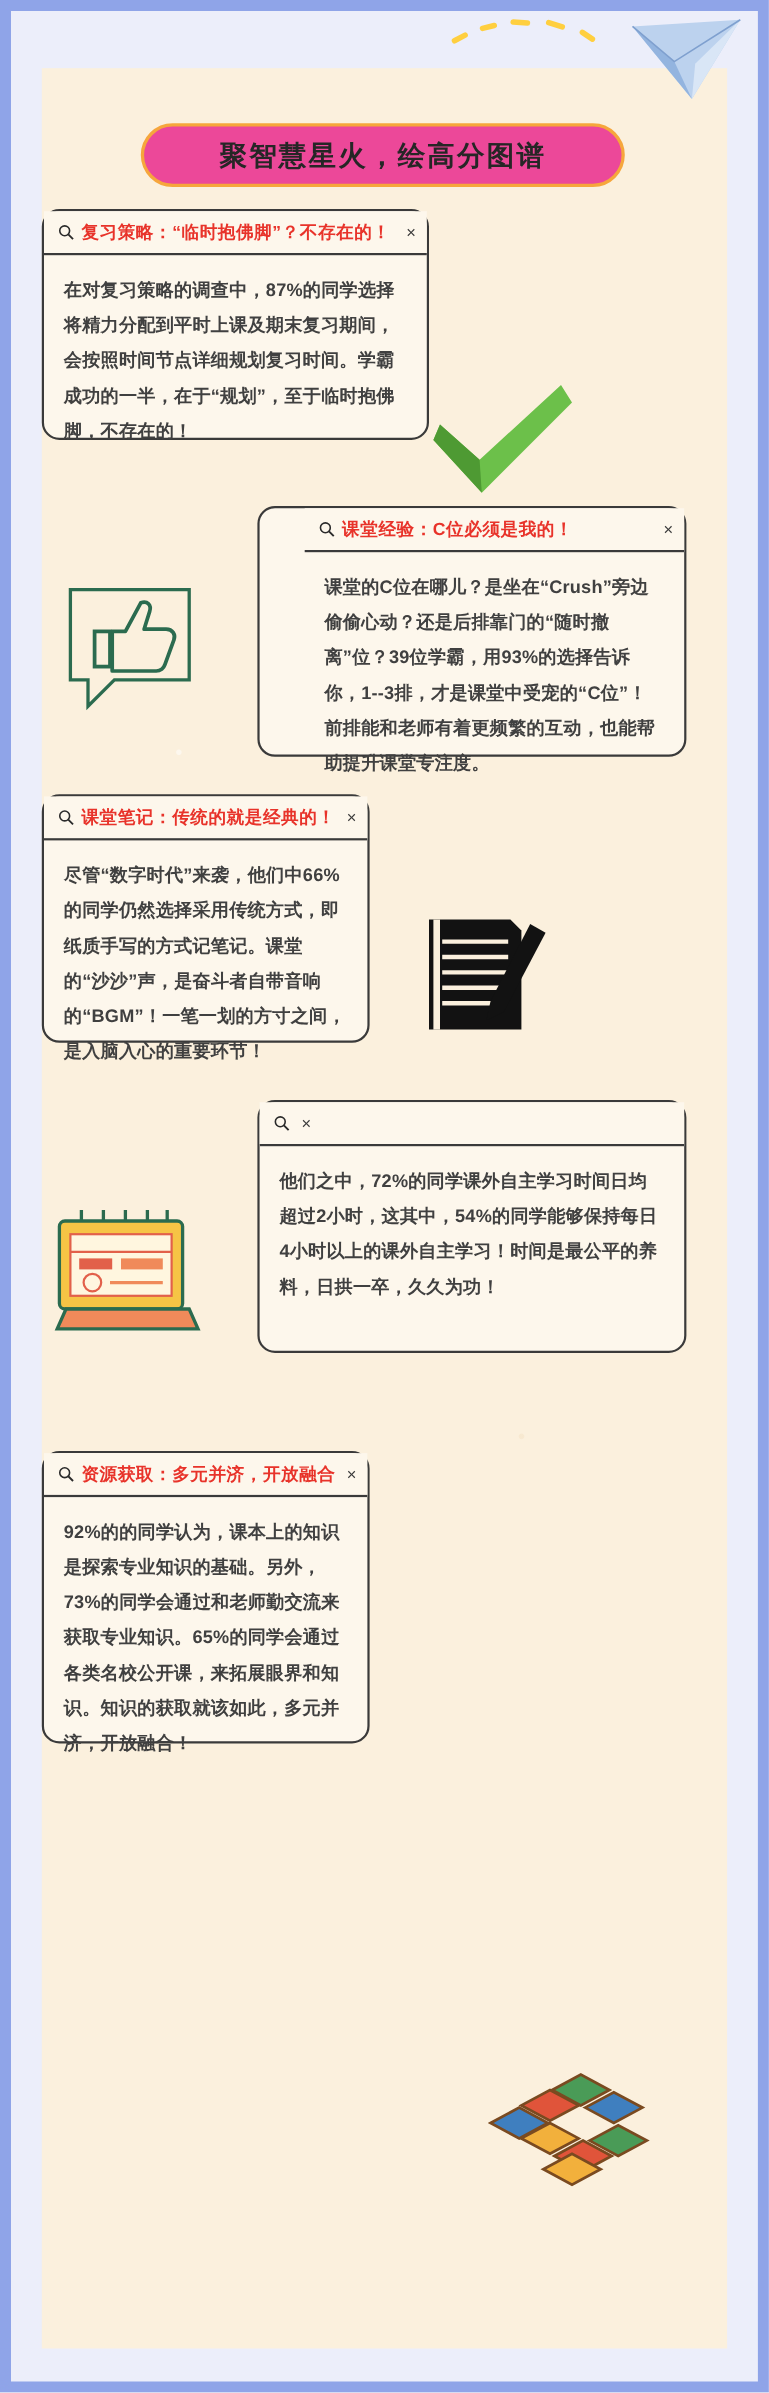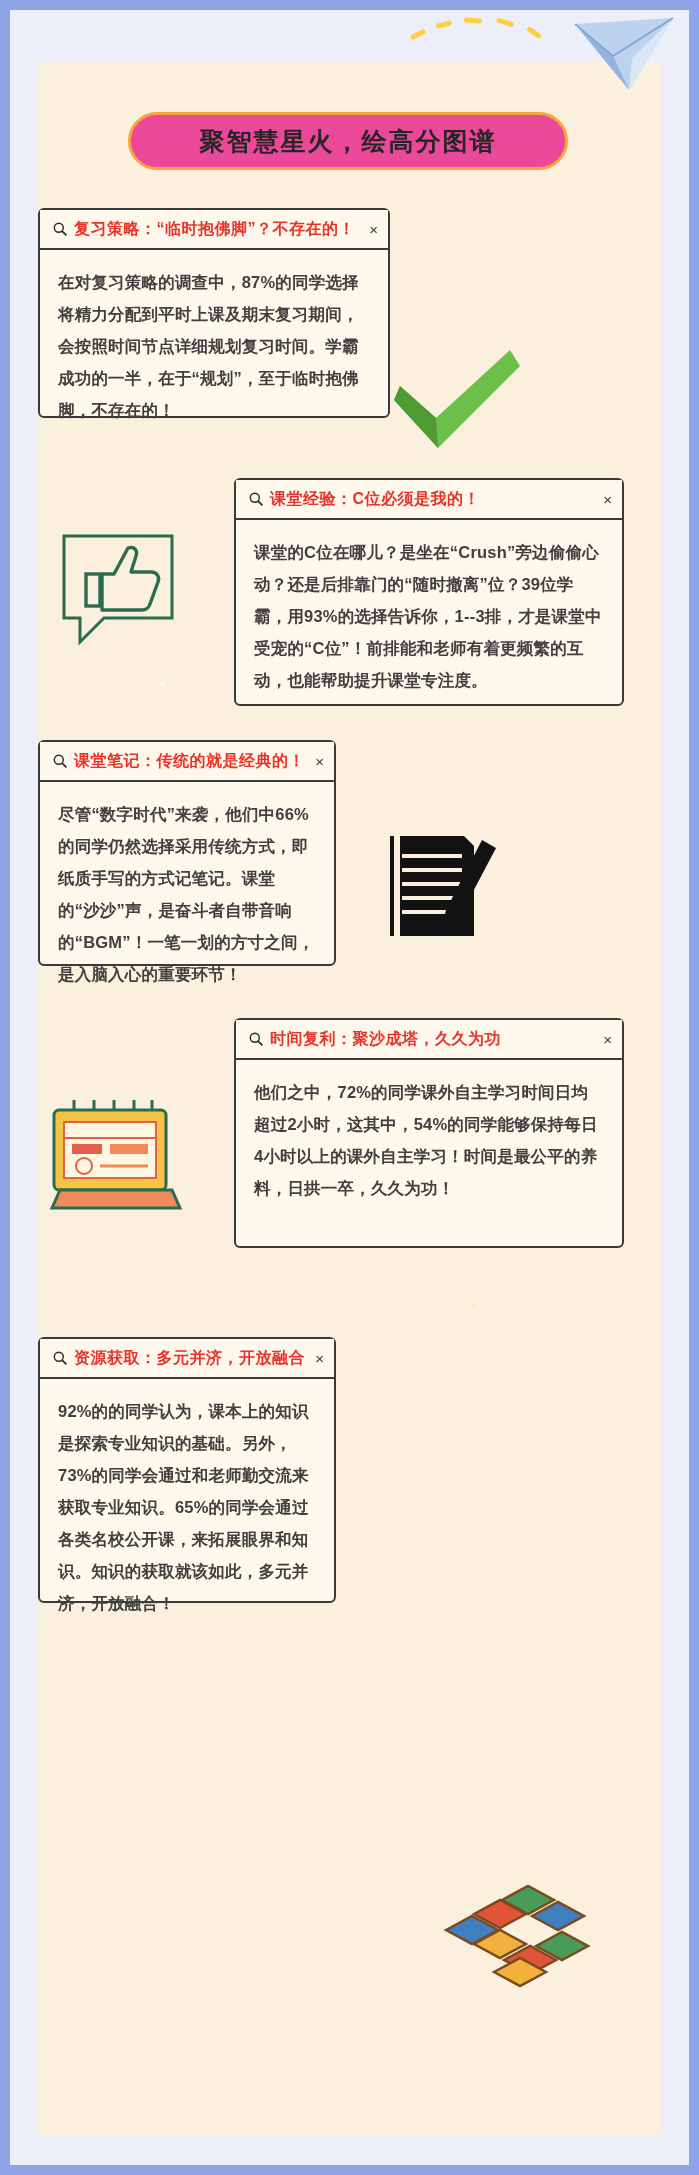--- a/index.html
+++ b/index.html
@@ -120,23 +120,22 @@
     font-weight: bold;
     color: #262626;
     letter-spacing: 2px;
   }
   
   .card {
     position: absolute;
     box-sizing: border-box;
     background: #fdf7ec;
     border: 2px solid #3a3a3a;
-    border-radius: 6px;
+    border-radius: 16px;
     z-index: 5;
-    margin-top: 18px;
   }
   .card .hd {
     position: relative;
     height: 40px;
     display: flex;
     align-items: center;
     padding: 0 10px 0 12px;
     border-bottom: 2px solid #3a3a3a;
     background: #fdf7ec;
     box-sizing: border-box;
@@ -262,21 +261,21 @@
     <div class="bd">在对复习策略的调查中，87%的同学选择将精力分配到平时上课及期末复习期间，会按照时间节点详细规划复习时间。学霸成功的一半，在于“规划”，至于临时抱佛脚，不存在的！</div>
   </div>
 
   <div class="check">
     <svg viewBox="0 0 140 110" width="140" height="110">
       <polygon points="8,56 14,42 50,74 124,6 134,22 52,104" fill="#6cc04a"></polygon>
       <polygon points="8,56 14,42 50,74 52,104" fill="#4e9a33"></polygon>
     </svg>
   </div>
 
-  <div class="card" style="left:234px; top:460px; width:390px; height:228px;">
+  <div class="card" style="left:234px; top:460px; width:390px; height:228px;padding-left:41px;">
     <div class="hd">
       <span class="mag">
         <svg class="mag-svg" viewBox="0 0 20 20" width="16" height="16">
           <circle cx="8.5" cy="8.5" r="5.6" fill="none" stroke="#2a2a2a" stroke-width="1.8"></circle>
           <line x1="12.6" y1="12.6" x2="18" y2="18" stroke="#2a2a2a" stroke-width="2.2"></line>
         </svg>
       </span>
       <span class="t">课堂经验：C位必须是我的！</span>
       <span class="x">×</span>
     </div>
@@ -321,21 +320,20 @@
   </div>
 
   <div class="card" style="left:234px; top:1000px; width:390px; height:230px;">
     <div class="hd">
       <span class="mag">
         <svg class="mag-svg" viewBox="0 0 20 20" width="16" height="16">
           <circle cx="8.5" cy="8.5" r="5.6" fill="none" stroke="#2a2a2a" stroke-width="1.8"></circle>
           <line x1="12.6" y1="12.6" x2="18" y2="18" stroke="#2a2a2a" stroke-width="2.2"></line>
         </svg>
       </span>
-      <span class="t">时间复利：聚沙成塔，久久为功</span>
       <span class="x">×</span>
     </div>
     <div class="bd">他们之中，72%的同学课外自主学习时间日均超过2小时，这其中，54%的同学能够保持每日4小时以上的课外自主学习！时间是最公平的养料，日拱一卒，久久为功！</div>
   </div>
 
   <div class="calendar">
     <svg viewBox="0 0 148 124" width="148" height="124">
       <rect x="14" y="18" width="112" height="80" rx="5" fill="#f6c445" stroke="#2b6b4f" stroke-width="3"></rect>
       <rect x="24" y="30" width="92" height="56" fill="#fff6df" stroke="#e2604a" stroke-width="2"></rect>
       <line x1="24" y1="46" x2="116" y2="46" stroke="#e2604a" stroke-width="2"></line>

